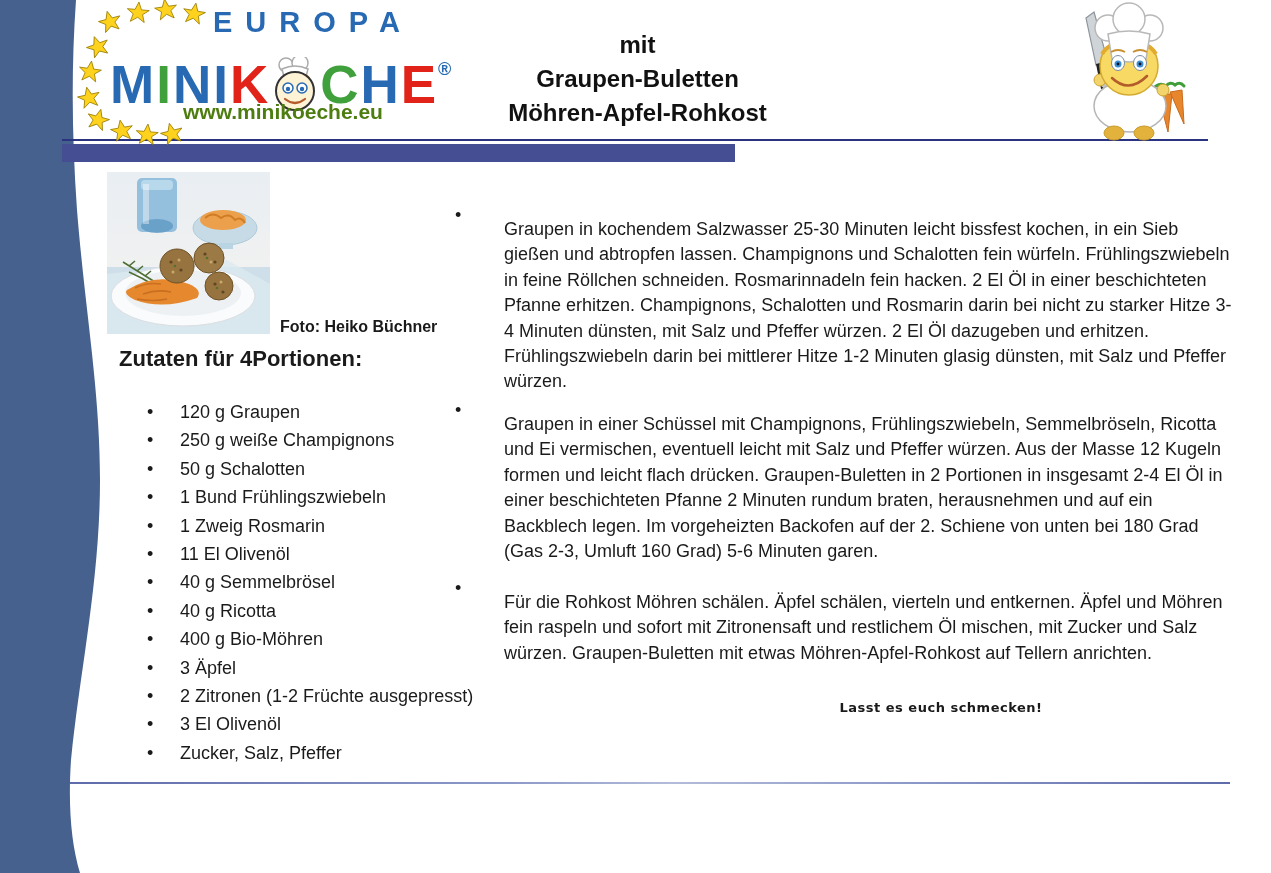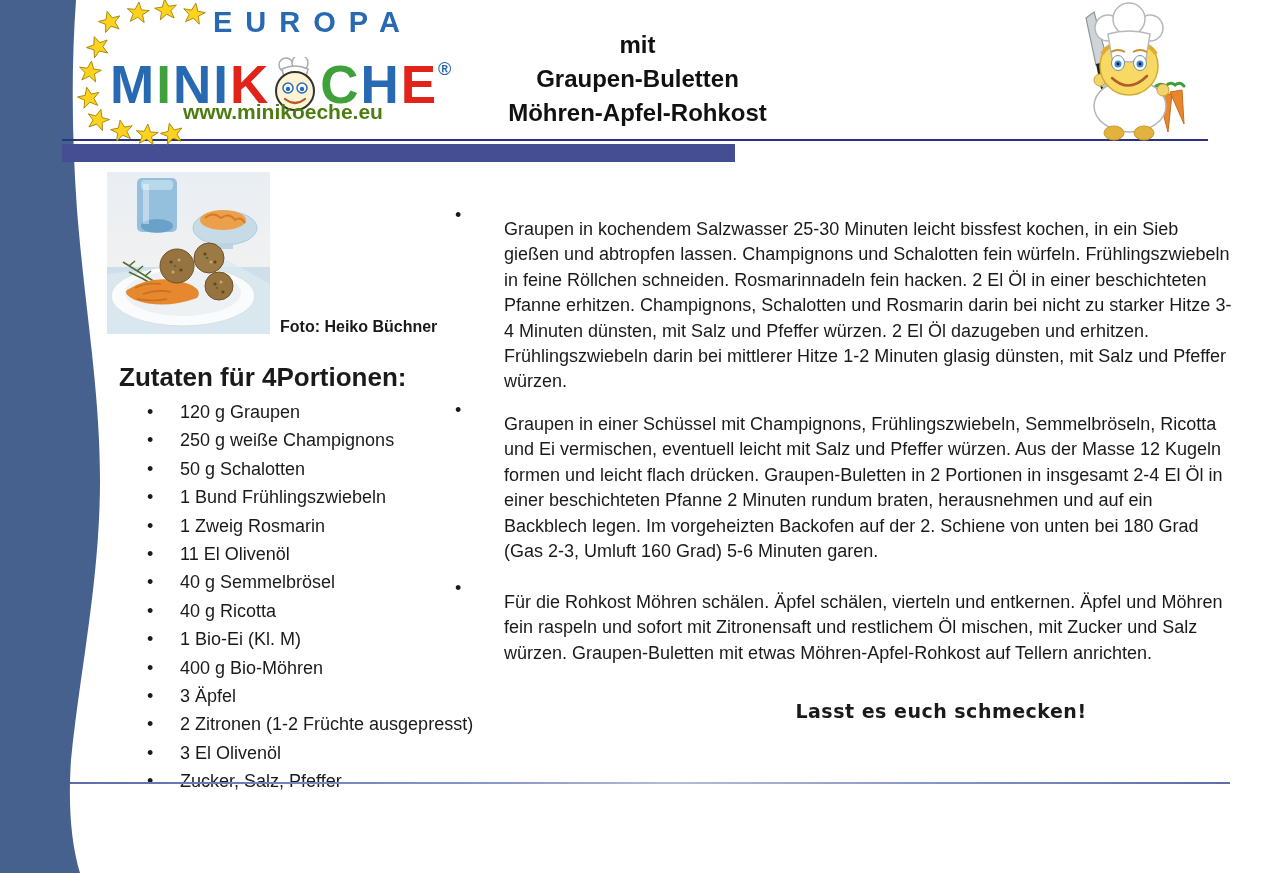--- a/index.html
+++ b/index.html
@@ -19,30 +19,30 @@
   .word .face{display:inline-block;width:50px;height:56px;vertical-align:-10px;}
   .word .reg{font-size:18px;vertical-align:28px;letter-spacing:0;}
   .url{position:absolute;left:183px;top:100px;font-size:21px;font-weight:bold;text-decoration:none;}
   
   .title{position:absolute;left:425px;top:28px;width:425px;text-align:center;
          font-size:24px;font-weight:bold;line-height:34px;color:#111;}
   .mascot{position:absolute;left:1050px;top:2px;width:160px;height:140px;}
   
   .photo{position:absolute;left:107px;top:172px;width:163px;height:162px;}
   .caption{position:absolute;left:280px;top:318px;font-size:16px;font-weight:bold;}
-  .ing-head{position:absolute;left:119px;top:362px;font-size:26px;font-weight:bold;}
+  .ing-head{position:absolute;left:119px;top:346px;font-size:22px;font-weight:bold;}
   .ings{position:absolute;left:130px;top:381px;width:360px;margin:17px;padding:0;list-style:none;}
   .ings li{position:relative;padding-left:33px;font-size:18px;line-height:28.4px;}
   .ings li::before{content:"\2022";position:absolute;left:0;top:0;font-size:18px;}
   
   .instr{position:absolute;left:455px;width:767px;padding-left:37px;box-sizing:content-box;}
   .instr::before{content:"\2022";position:absolute;left:0;top:0;font-size:18px;}
   .instr p{margin:12px;width:730px;font-size:18px;line-height:25.4px;}
   .closing{position:absolute;left:756px;top:700px;width:370px;text-align:center;
-           font-size:19px;font-weight:bold;letter-spacing:0.5px;font-family:"DejaVu Sans",sans-serif;}
+           font-size:13px;font-weight:bold;letter-spacing:0.5px;font-family:"DejaVu Sans",sans-serif;}
 </style>
 </head>
 <body>
 
 <div class="page">
 
   <svg class="sidebar" viewBox="0 0 110 873" preserveAspectRatio="none">
     <path d="M0,0 L76,0 C71,70 72,140 77,210 C85,310 100,390 100,480 C100,580 80,670 71,760 C68,805 71,843 80,873 L0,873 Z" style="fill: rgb(70, 97, 142);"></path>
   </svg>
 
@@ -184,21 +184,20 @@
 
   <ul class="ings">
     <li>120 g Graupen</li>
     <li>250 g weiße Champignons</li>
     <li>50 g Schalotten</li>
     <li>1 Bund Frühlingszwiebeln</li>
     <li>1 Zweig Rosmarin</li>
     <li>11 El Olivenöl</li>
     <li>40 g Semmelbrösel</li>
     <li>40 g Ricotta</li>
-    <li>1 Bio-Ei (Kl. M)</li>
     <li>400 g Bio-Möhren</li>
     <li>3 Äpfel</li>
     <li>2 Zitronen (1-2 Früchte ausgepresst)</li>
     <li>3 El Olivenöl</li>
     <li>Zucker, Salz, Pfeffer</li>
   </ul>
 
   <div class="instr" style="top:205px">
     <p>Graupen in kochendem Salzwasser 25-30 Minuten leicht bissfest kochen, in ein Sieb gießen und abtropfen lassen. Champignons und Schalotten fein würfeln. Frühlingszwiebeln in feine Röllchen schneiden. Rosmarinnadeln fein hacken. 2 El Öl in einer beschichteten Pfanne erhitzen. Champignons, Schalotten und Rosmarin darin bei nicht zu starker Hitze 3-4 Minuten dünsten, mit Salz und Pfeffer würzen. 2 El Öl dazugeben und erhitzen. Frühlingszwiebeln darin bei mittlerer Hitze 1-2 Minuten glasig dünsten, mit Salz und Pfeffer würzen.</p>
   </div>

